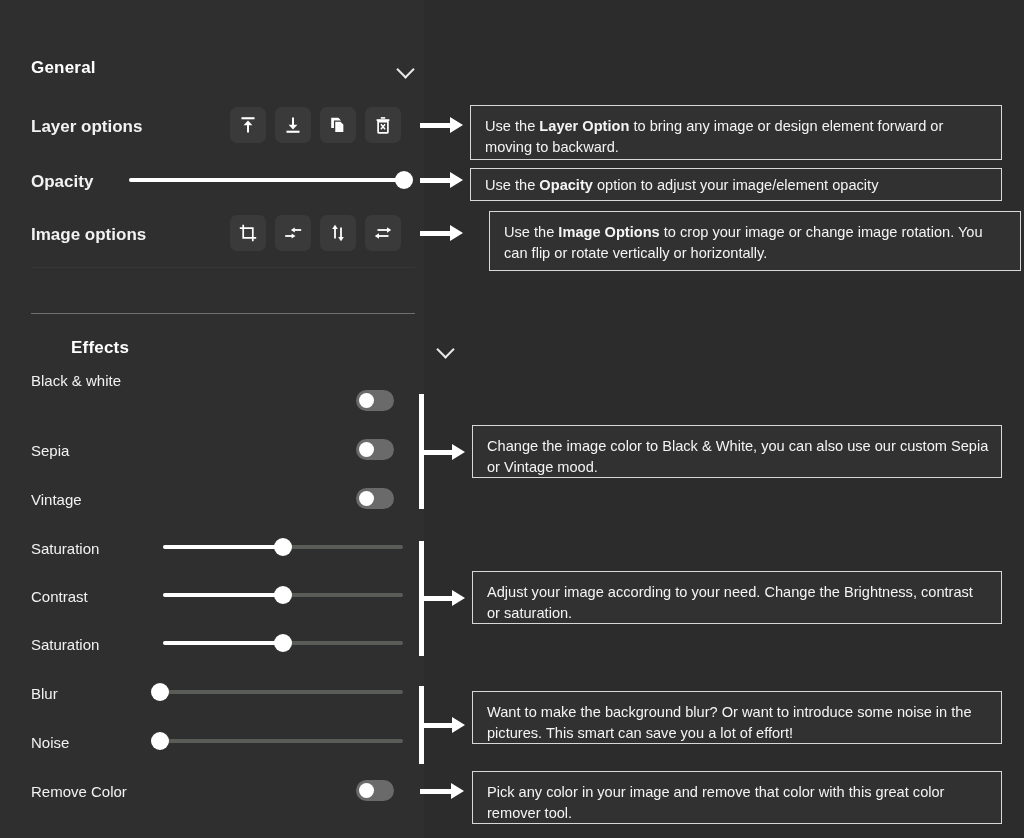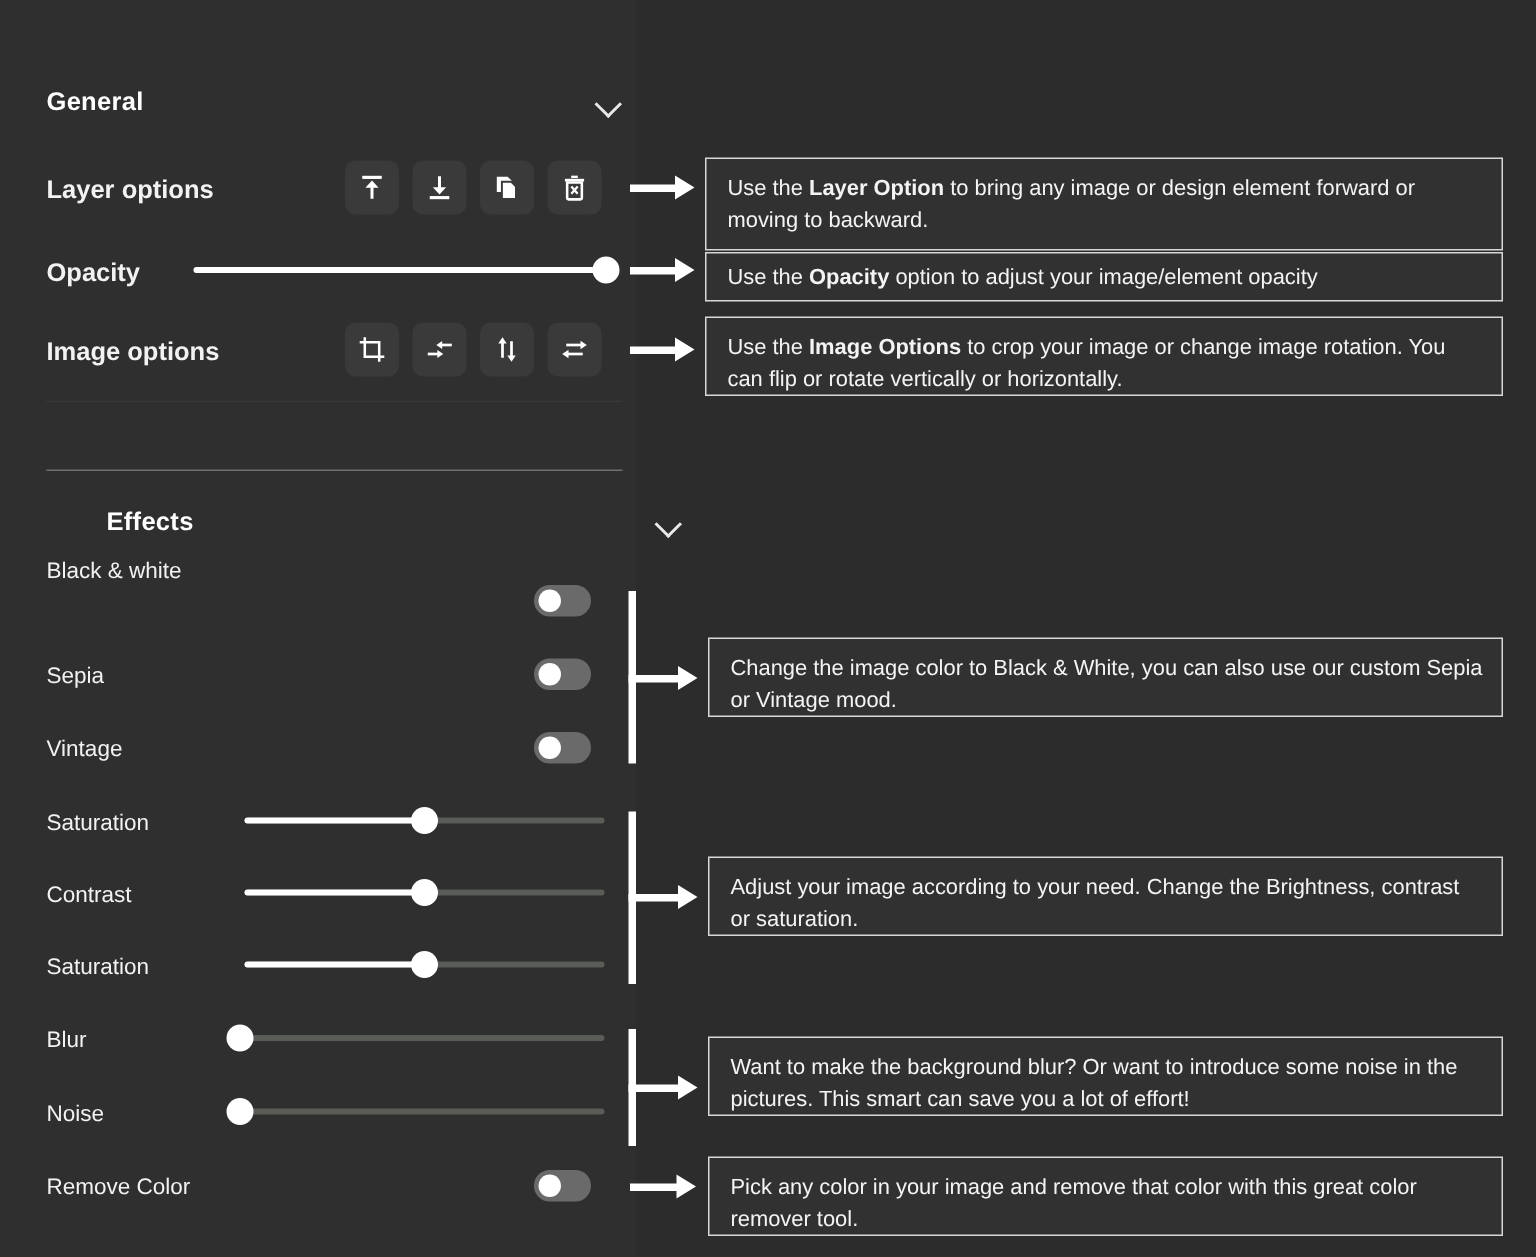--- a/index.html
+++ b/index.html
@@ -382,29 +382,29 @@
 <div class="arrow" style="left:419px; top:717px; width:46px;">
   <span class="shaft" style="width:35px;"></span>
   <span class="head" style="left:33px;"></span>
 </div>
 
 <div class="arrow" style="left:420px; top:783px; width:44px;">
   <span class="shaft" style="width:33px;"></span>
   <span class="head" style="left:31px;"></span>
 </div>
 
-<div class="callout" style="left:470px; top:105px; width:532px; height:62px;">
+<div class="callout" style="left:470px; top:105px; width:532px; height:55px;">
   <span>Use the </span><b>Layer Option</b><span> to bring any image or design element forward or moving to backward.</span>
 </div>
 
 <div class="callout" style="left:470px; top:168px; width:532px; height:33px; padding-top:6px;">
   <span>Use the </span><b>Opacity</b><span> option to adjust your image/element opacity</span>
 </div>
 
-<div class="callout" style="left:470px; top:211px; width:532px; height:53px;">
+<div class="callout" style="left:489px; top:211px; width:532px; height:60px;">
   <span>Use the </span><b>Image Options</b><span> to crop your image or change image rotation. You can flip or rotate vertically or horizontally.</span>
 </div>
 
 <div class="callout" style="left:472px; top:425px; width:530px; height:53px;">
   <span>Change the image color to Black &amp; White, you can also use our custom Sepia or Vintage mood.</span>
 </div>
 
 <div class="callout" style="left:472px; top:571px; width:530px; height:53px;">
   <span>Adjust your image according to your need. Change the Brightness, contrast or saturation.</span>
 </div>

